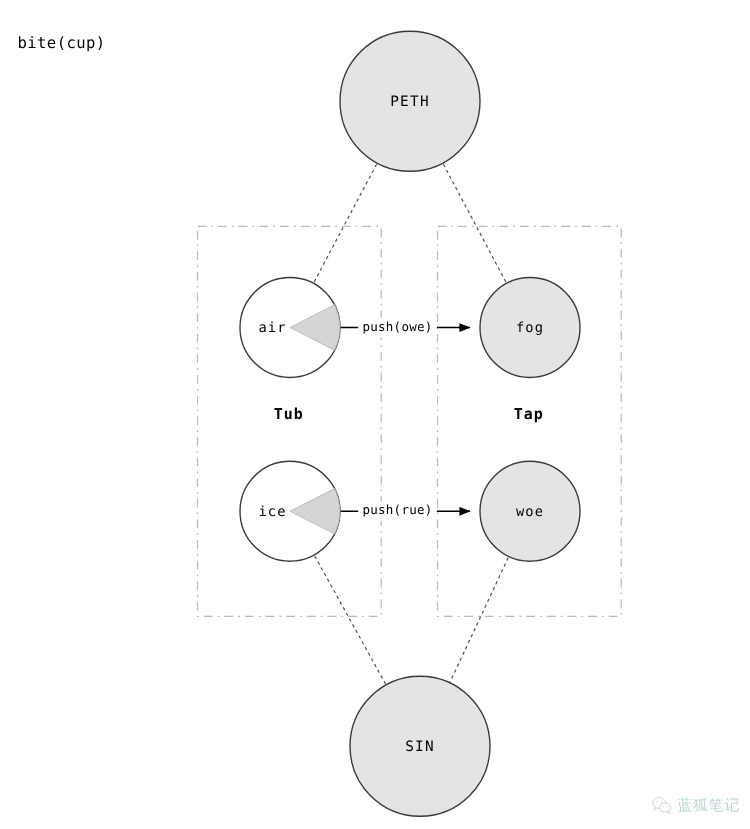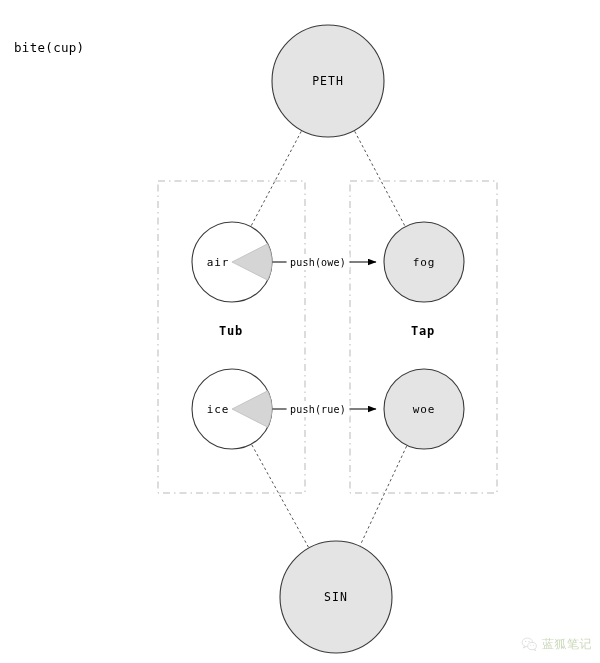--- a/index.html
+++ b/index.html
@@ -15,21 +15,21 @@
   #stage {
     position: relative;
     width: 600px;
     height: 663px;
     background: #ffffff;
     overflow: hidden;
   }
   #diagram-title {
     position: absolute;
     left: 14px;
-    top: 40px;
+    top: 26px;
     font-family: "DejaVu Sans Mono", "Liberation Mono", monospace;
     font-size: 12.5px;
     color: #000000;
     letter-spacing: 0.3px;
     white-space: nowrap;
   }
   svg#graph {
     position: absolute;
     left: 0;
     top: 0;
@@ -104,21 +104,21 @@
     bottom: 10px;
     display: flex;
     align-items: center;
     gap: 4px;
     opacity: 0.30;
     pointer-events: none;
   }
   #watermark .wm-text {
     font-family: Liberation Mono, monospace;
     font-size: 12px;
-    color: #4d7c0f;
+    color: #0f766e;
     letter-spacing: 0.5px;
     white-space: nowrap;
   }
   #watermark .wm-icon {
     width: 17px;
     height: 17px;
     flex: 0 0 auto;
   }
 </style>
 </head>

